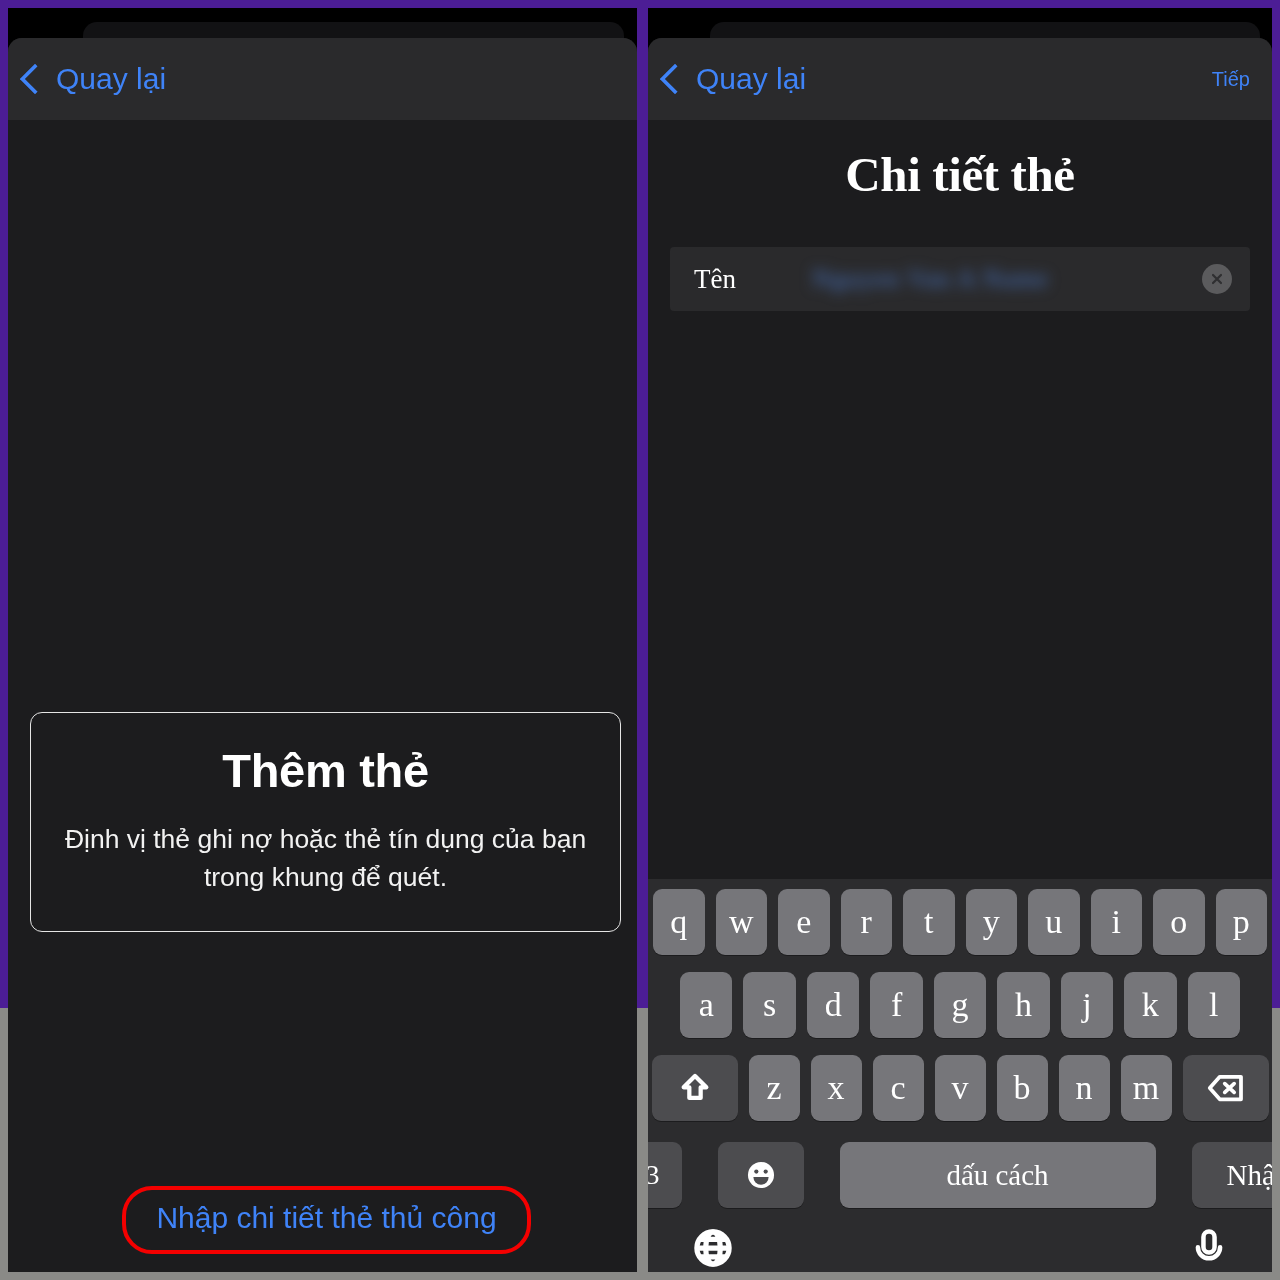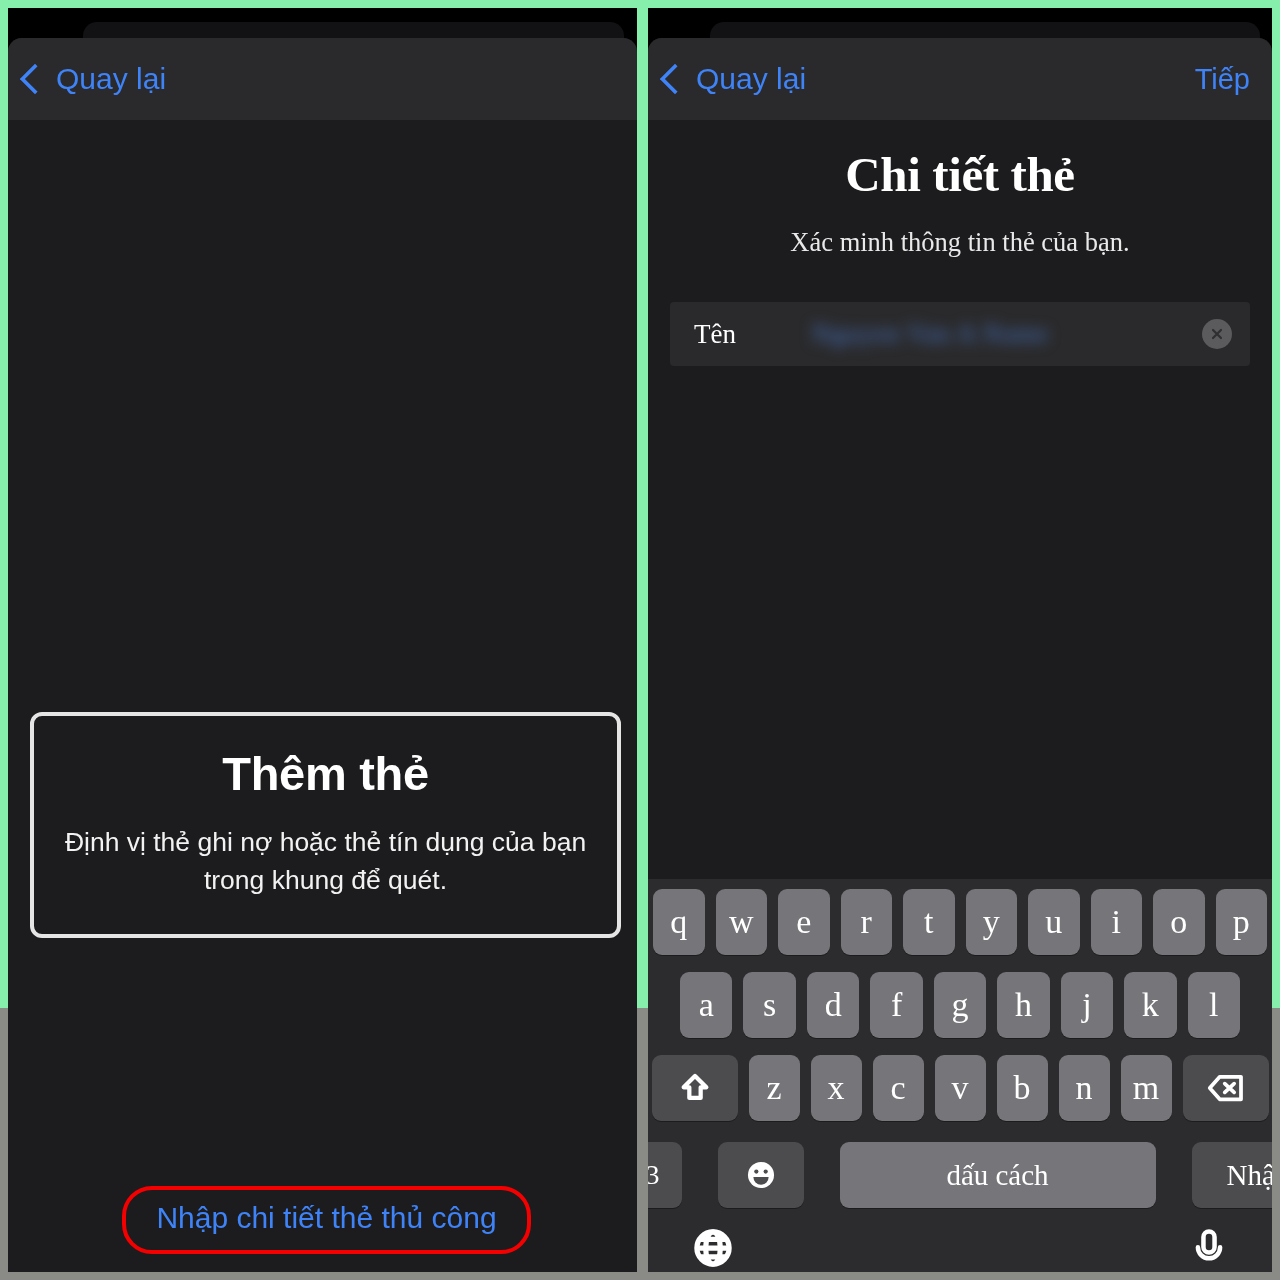--- a/index.html
+++ b/index.html
@@ -11,21 +11,21 @@
     width: 1280px;
     height: 1280px;
     font-family: "Liberation Sans", sans-serif;
     overflow: hidden;
   }
 
   .screenshot {
     position: relative;
     width: 1280px;
     height: 1008px;
-    background: #86efac;
+    background: #4c1d95;
     box-sizing: border-box;
   }
 
   
   .panel {
     position: absolute;
     top: 8px;
     height: 1264px;
     background: #000000;
     overflow: hidden;
@@ -84,41 +84,41 @@
     width: 18px;
     height: 18px;
     border-left: 4.5px solid #3f83f8;
     border-bottom: 4.5px solid #3f83f8;
     transform: rotate(45deg);
     margin-right: 2px;
     border-radius: 1px;
   }
   .nav-next {
     color: #3f83f8;
-    font-size: 29px;
+    font-size: 20px;
     cursor: pointer;
     background: none;
     border: none;
     padding: 0;
     font-family: inherit;
   }
 
   
   .left-body {
     position: relative;
     height: calc(100% - 82px);
     background: #1c1c1e;
   }
 
   .scan-callout {
     position: absolute;
     left: 22px;
     right: 16px;
     top: 592px;
-    border: 4px solid #e5e5e5;
+    border: 1px solid #e5e5e5;
     border-radius: 12px;
     box-sizing: border-box;
     padding: 24px 22px 34px;
     text-align: center;
   }
   .scan-title {
     color: #ffffff;
     font-size: 47px;
     font-weight: bold;
     margin: 6px 0 22px;
@@ -318,21 +318,20 @@
           <span class="chev"></span>
           <span>Quay lại</span>
         </button>
         <button class="nav-next">Tiếp</button>
       </div>
 
       <div class="right-body">
 
         <div class="page-head">
           <h1 class="page-title">Chi tiết thẻ</h1>
-          <p class="page-sub">Xác minh thông tin thẻ của bạn.</p>
         </div>
 
         <div class="form-card">
 
           <div class="form-row">
             <span class="row-label">Tên</span>
             <span class="row-value">Nguyen Van A Name</span>
             <button class="clear-btn">
               <svg width="18" height="18" viewBox="0 0 18 18" aria-hidden="true">
                 <path d="M5 5 L13 13 M13 5 L5 13" stroke="#2f2f31" stroke-width="2.2" stroke-linecap="round"></path>

